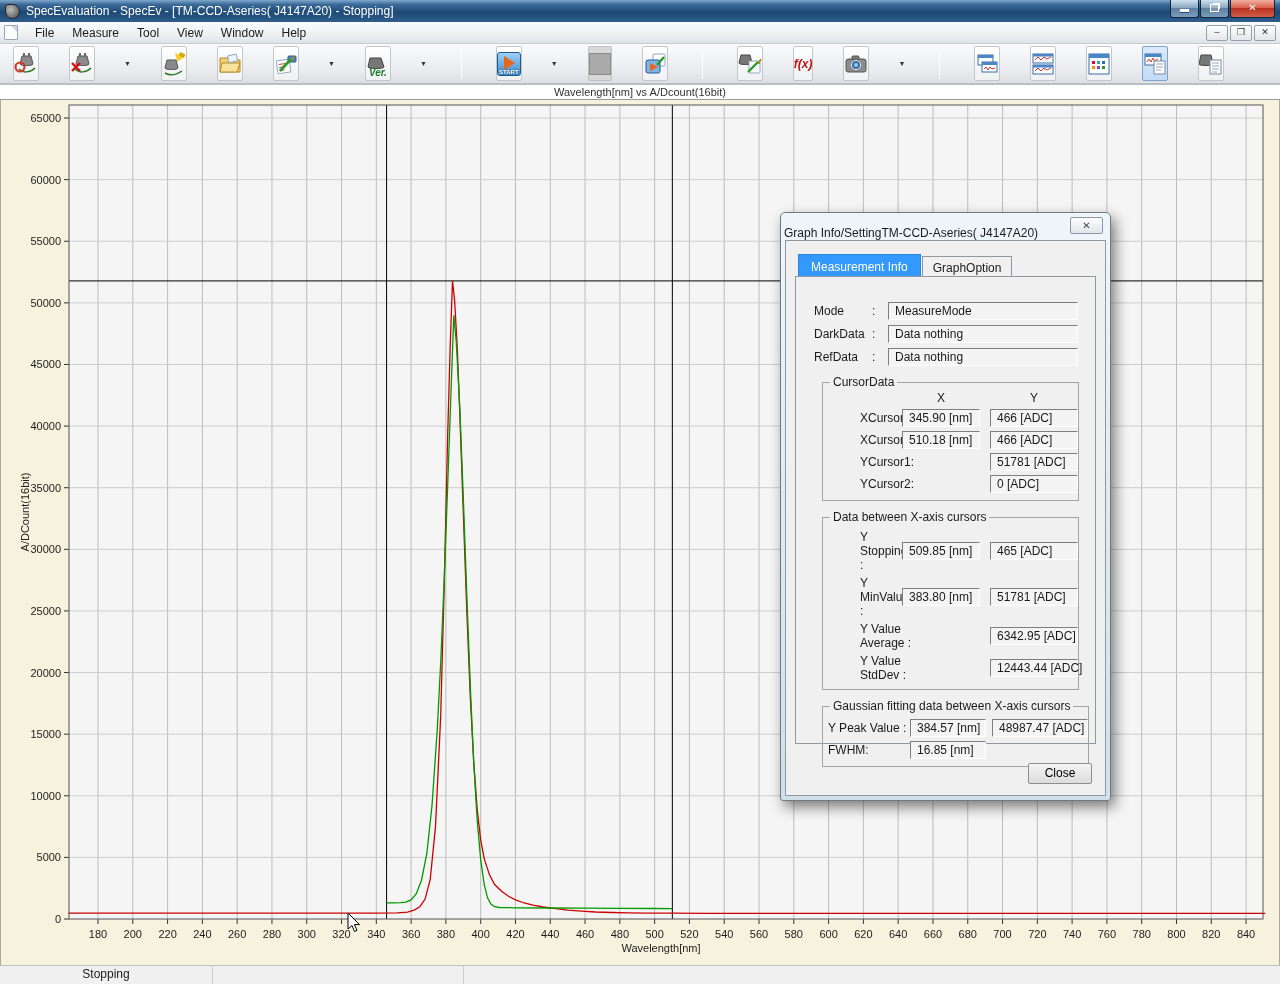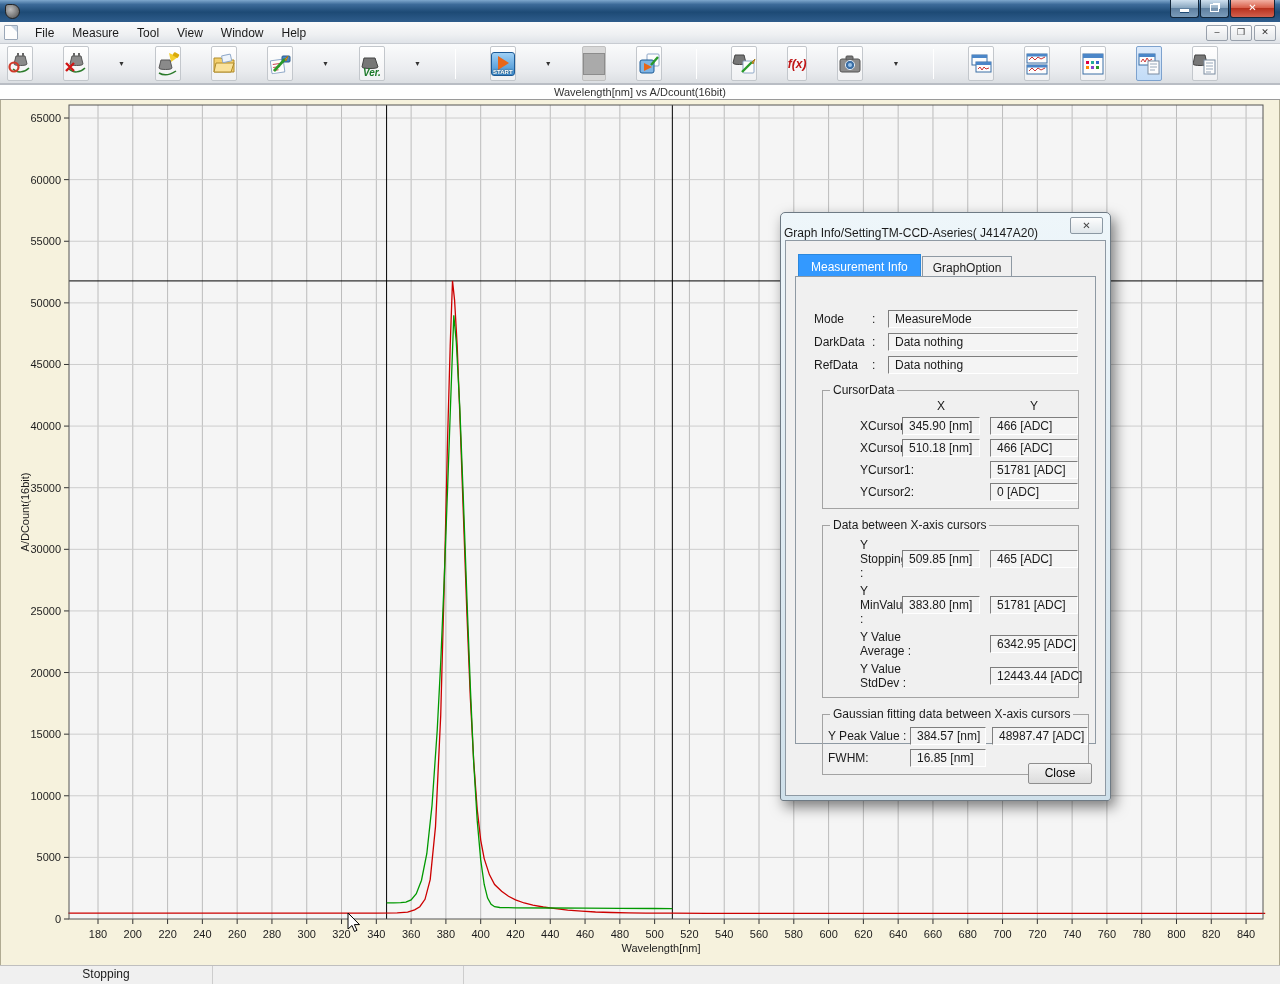--- a/index.html
+++ b/index.html
@@ -32,21 +32,21 @@
   .mdi-doc-icon:before { content:""; position:absolute; right:0; top:0; border:3px solid #c9d6e4;
     border-left-color:transparent; border-bottom-color:transparent; }
   .menu-item { padding:3px 9px; }
   .mdi-btns { position:absolute; right:4px; top:3px; display:flex; }
   .mbtn { width:22px; height:16px; margin-left:2px; border:1px solid #98a0ab; border-radius:2px;
     background:linear-gradient(180deg,#fdfdfd,#e4e7ea); font-size:9px; line-height:13px; text-align:center; color:#333; }
 
   
   .toolbar { position:absolute; left:0; top:44px; width:1280px; height:40px;
     background:linear-gradient(180deg,#fafbfc,#e9ebee 70%,#dcdfe3); border-bottom:1px solid #b9bdc4;
-    display:flex; align-items:center; padding-left:6px;gap:28px; }
+    display:flex; align-items:center; padding-left:12px;gap:28px; }
   .tsep { width:1px; height:30px; background:#b8bcc2; border-right:1px solid #fff; margin:0 5px; }
   .tgap { width:42px; }
   .tbtn { width:35px; height:35px; margin:0 1px; border:1px solid #c3c7cc; border-radius:2px;
     background:linear-gradient(180deg,#ffffff,#f0f1f3); display:flex; align-items:center; justify-content:center;
     position:relative; }
   .tbtn.active { background:linear-gradient(180deg,#dceafb,#c2dcf7); border:1px solid #7da2ce; }
   .tbtn.disabled { background:#d8d8d8; border-color:#c0c0c0; }
   .tdrop { width:12px; height:35px; display:flex; align-items:center; justify-content:center;
     font-size:7px; color:#333; margin-right:1px; }
   .icon-txt { font-weight:bold; }
@@ -74,21 +74,21 @@
   .dlg-titlebar { height:27px; display:flex; align-items:flex-end; padding-left:3px; }
   .dlg-close { position:absolute; right:7px; top:4px; width:33px; height:17px;
     background:linear-gradient(180deg,#fdfdfd,#dfe6ea); border:1px solid #8b98a3; border-radius:2px;
     text-align:center; font-size:10px; line-height:15px; color:#444; }
   .dlg-content { position:absolute; left:4px; right:4px; top:27px; bottom:4px; background:#f0f0f0;
     border:1px solid #8e99a3; }
   .tabstrip { position:absolute; left:12px; top:13px; display:flex; align-items:flex-end; }
   .tab { padding:4px 10px 3px 10px; border:1px solid #8e99a3; background:#f0f0f0; margin-right:1px; font-size:12px; }
   .tab.active { background:#3399ff; color:#fff; border-color:#2b88dd; padding:5px 12px 4px 12px; }
   .tabpage { position:absolute; left:9px; right:9px; top:35px; height:468px;
-    border:1px solid #8e99a3; background:#f0f0f0; padding-top:32px; }
+    border:1px solid #8e99a3; background:#f0f0f0; padding-top:24px; }
 
   .frow { display:grid; grid-template-columns:58px 16px 190px; align-items:center; margin:0 0 4px 18px; height:19px; }
   .field { border:1px solid; border-color:#7e7e7e #ffffff #ffffff #7e7e7e; background:#f4f4f4;
     height:18px; line-height:16px; text-align:left; padding:0 6px; font-size:12px; white-space:nowrap; }
 
   fieldset { border:1px solid #a3a3a3; margin:9px 0 0 26px; width:254px; padding:2px 0 7px 0; }
   legend { font-size:12px; padding:0 3px; margin-left:7px; }
   .grow { display:grid; grid-template-columns:74px 78px 10px 88px; align-items:center; margin:4px 0 0 5px; }
   .grow .lab { font-size:12px;margin-left:32px; }
   .ghead { display:grid; grid-template-columns:74px 78px 10px 88px; margin-left:5px; text-align:center; font-size:12px; }
@@ -111,20 +111,21 @@
   .txt-log { color:#2a6bc0; font-size:13px; text-shadow:1px 1px 0 #9db9dd; }
   .txt-undo { color:#9a9a9a; font-size:18px; line-height:20px; }
 </style>
 </head>
 <body>
 
 <div id="app">
 
   <div class="titlebar">
     <span class="app-icon"></span>
+    <span>SpecEvaluation - SpecEv - [TM-CCD-Aseries( J4147A20) - Stopping]</span>
     <span class="winbtns">
       <span class="wbtn"><span class="g-min"></span></span>
       <span class="wbtn"><span class="g-restore"></span></span>
       <span class="wbtn close">✕</span>
     </span>
   </div>
 
   <div class="menubar">
     <span class="mdi-doc-icon"></span>
     <span class="menu-item">File</span>

